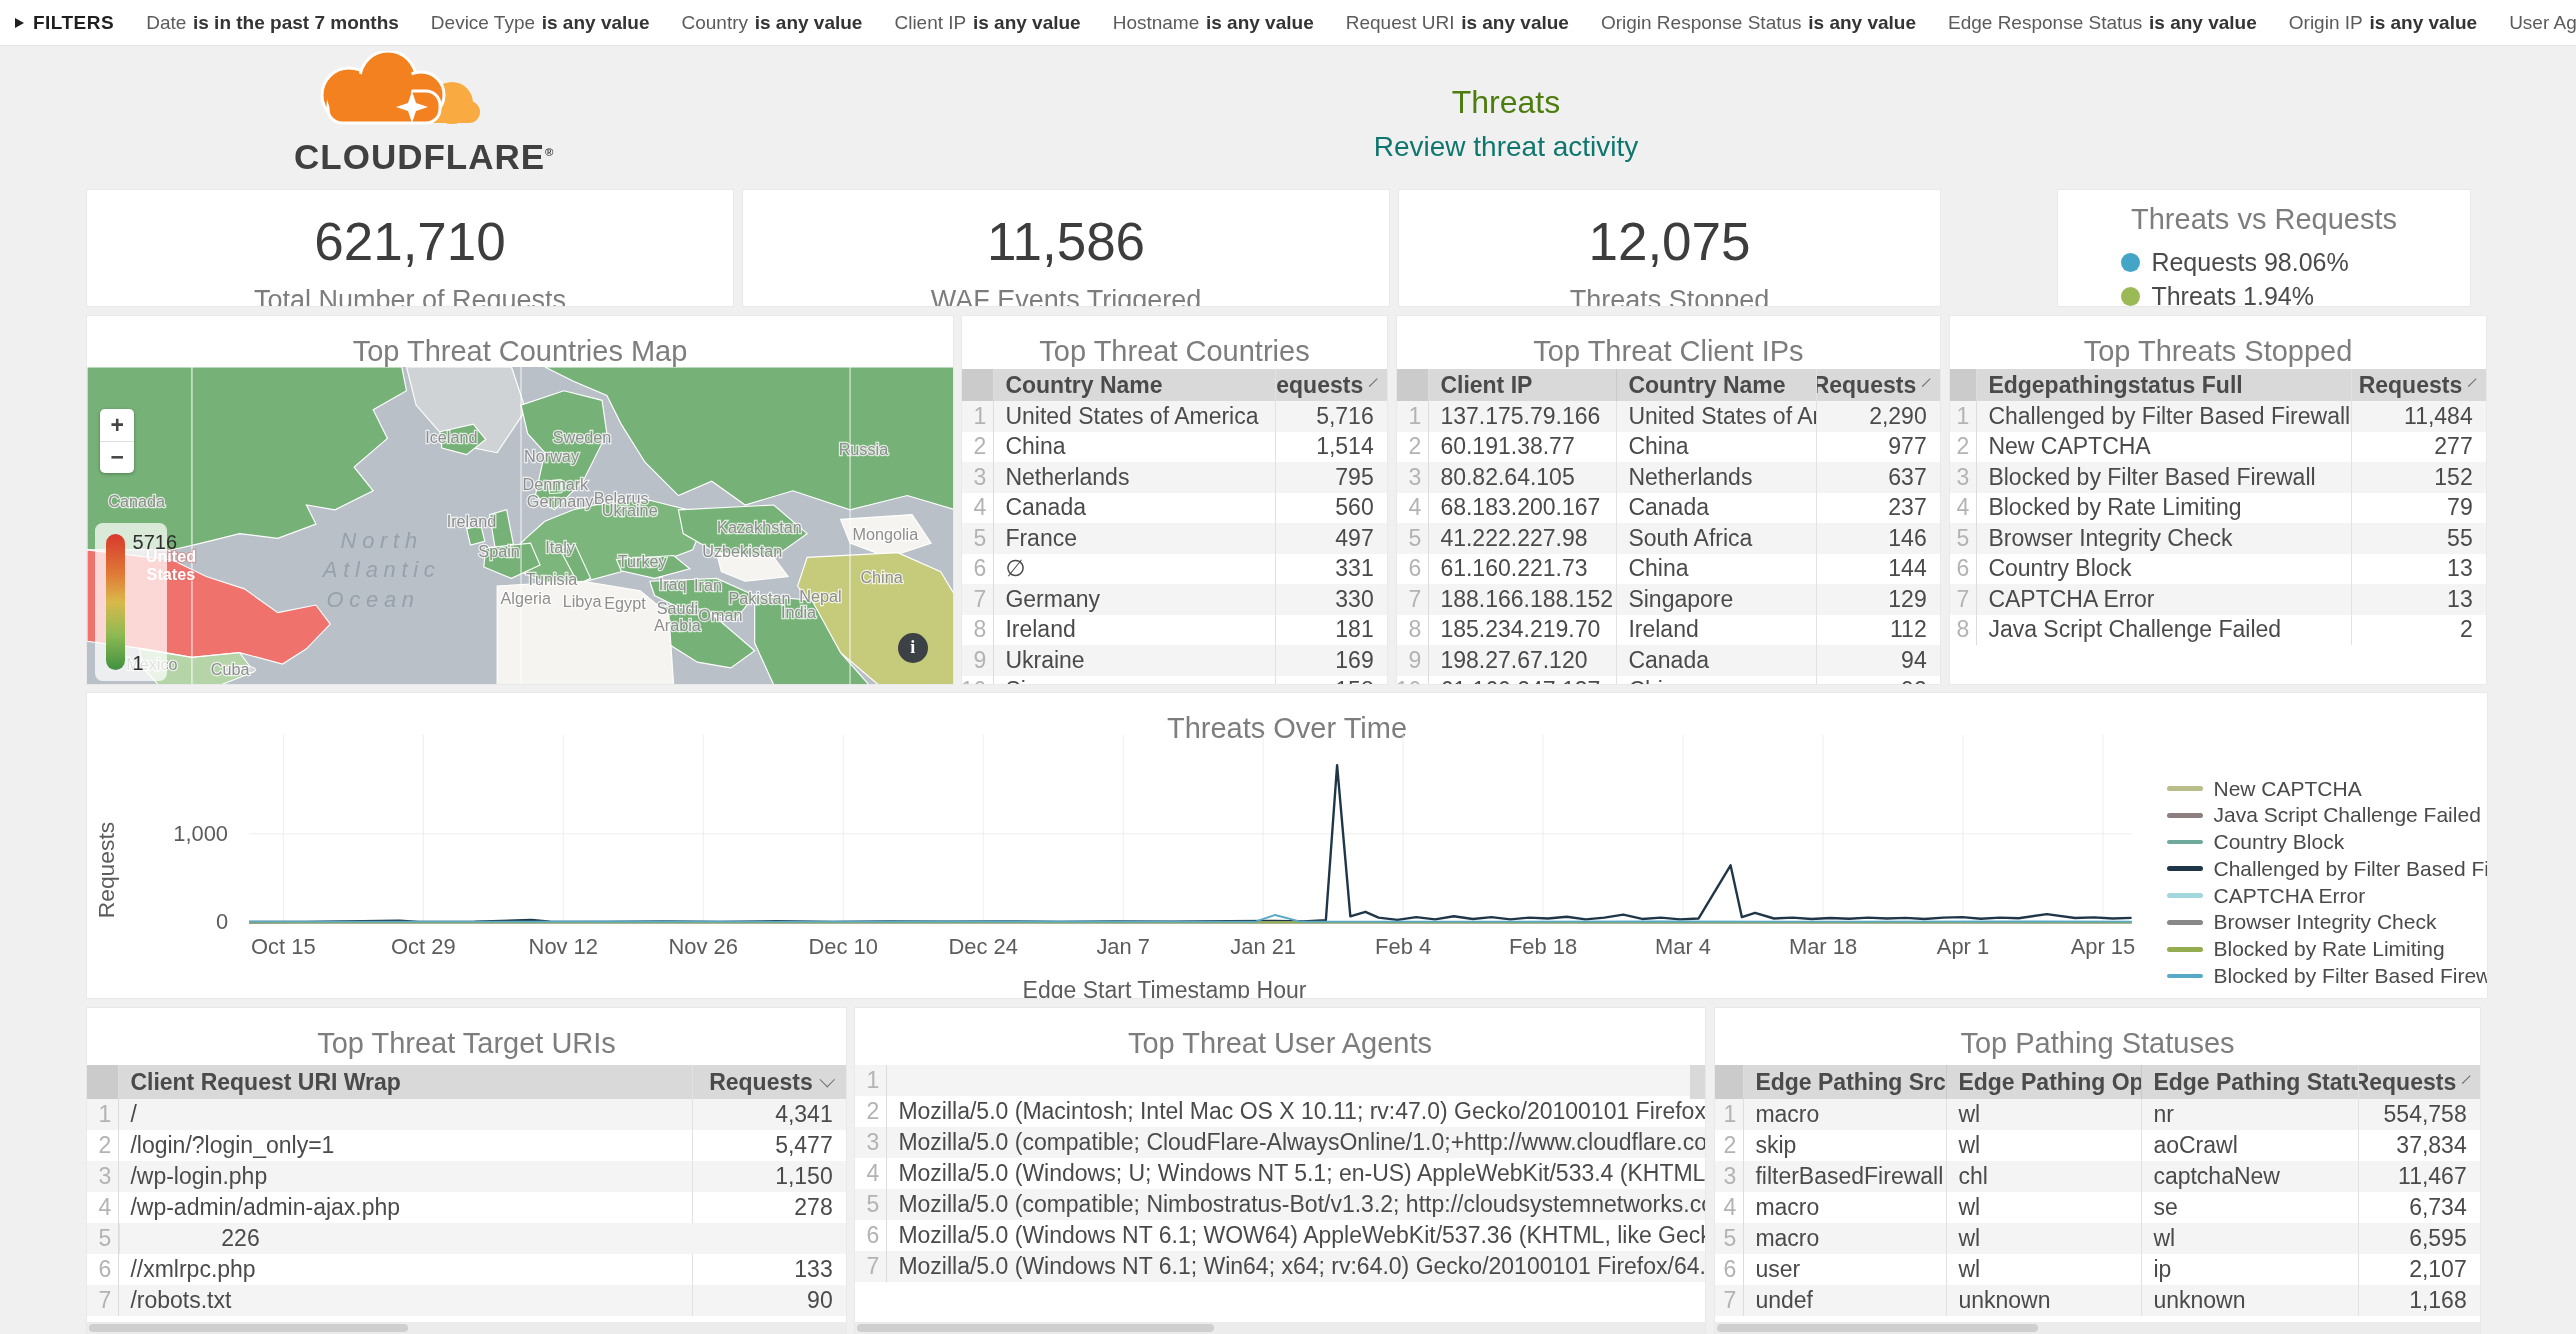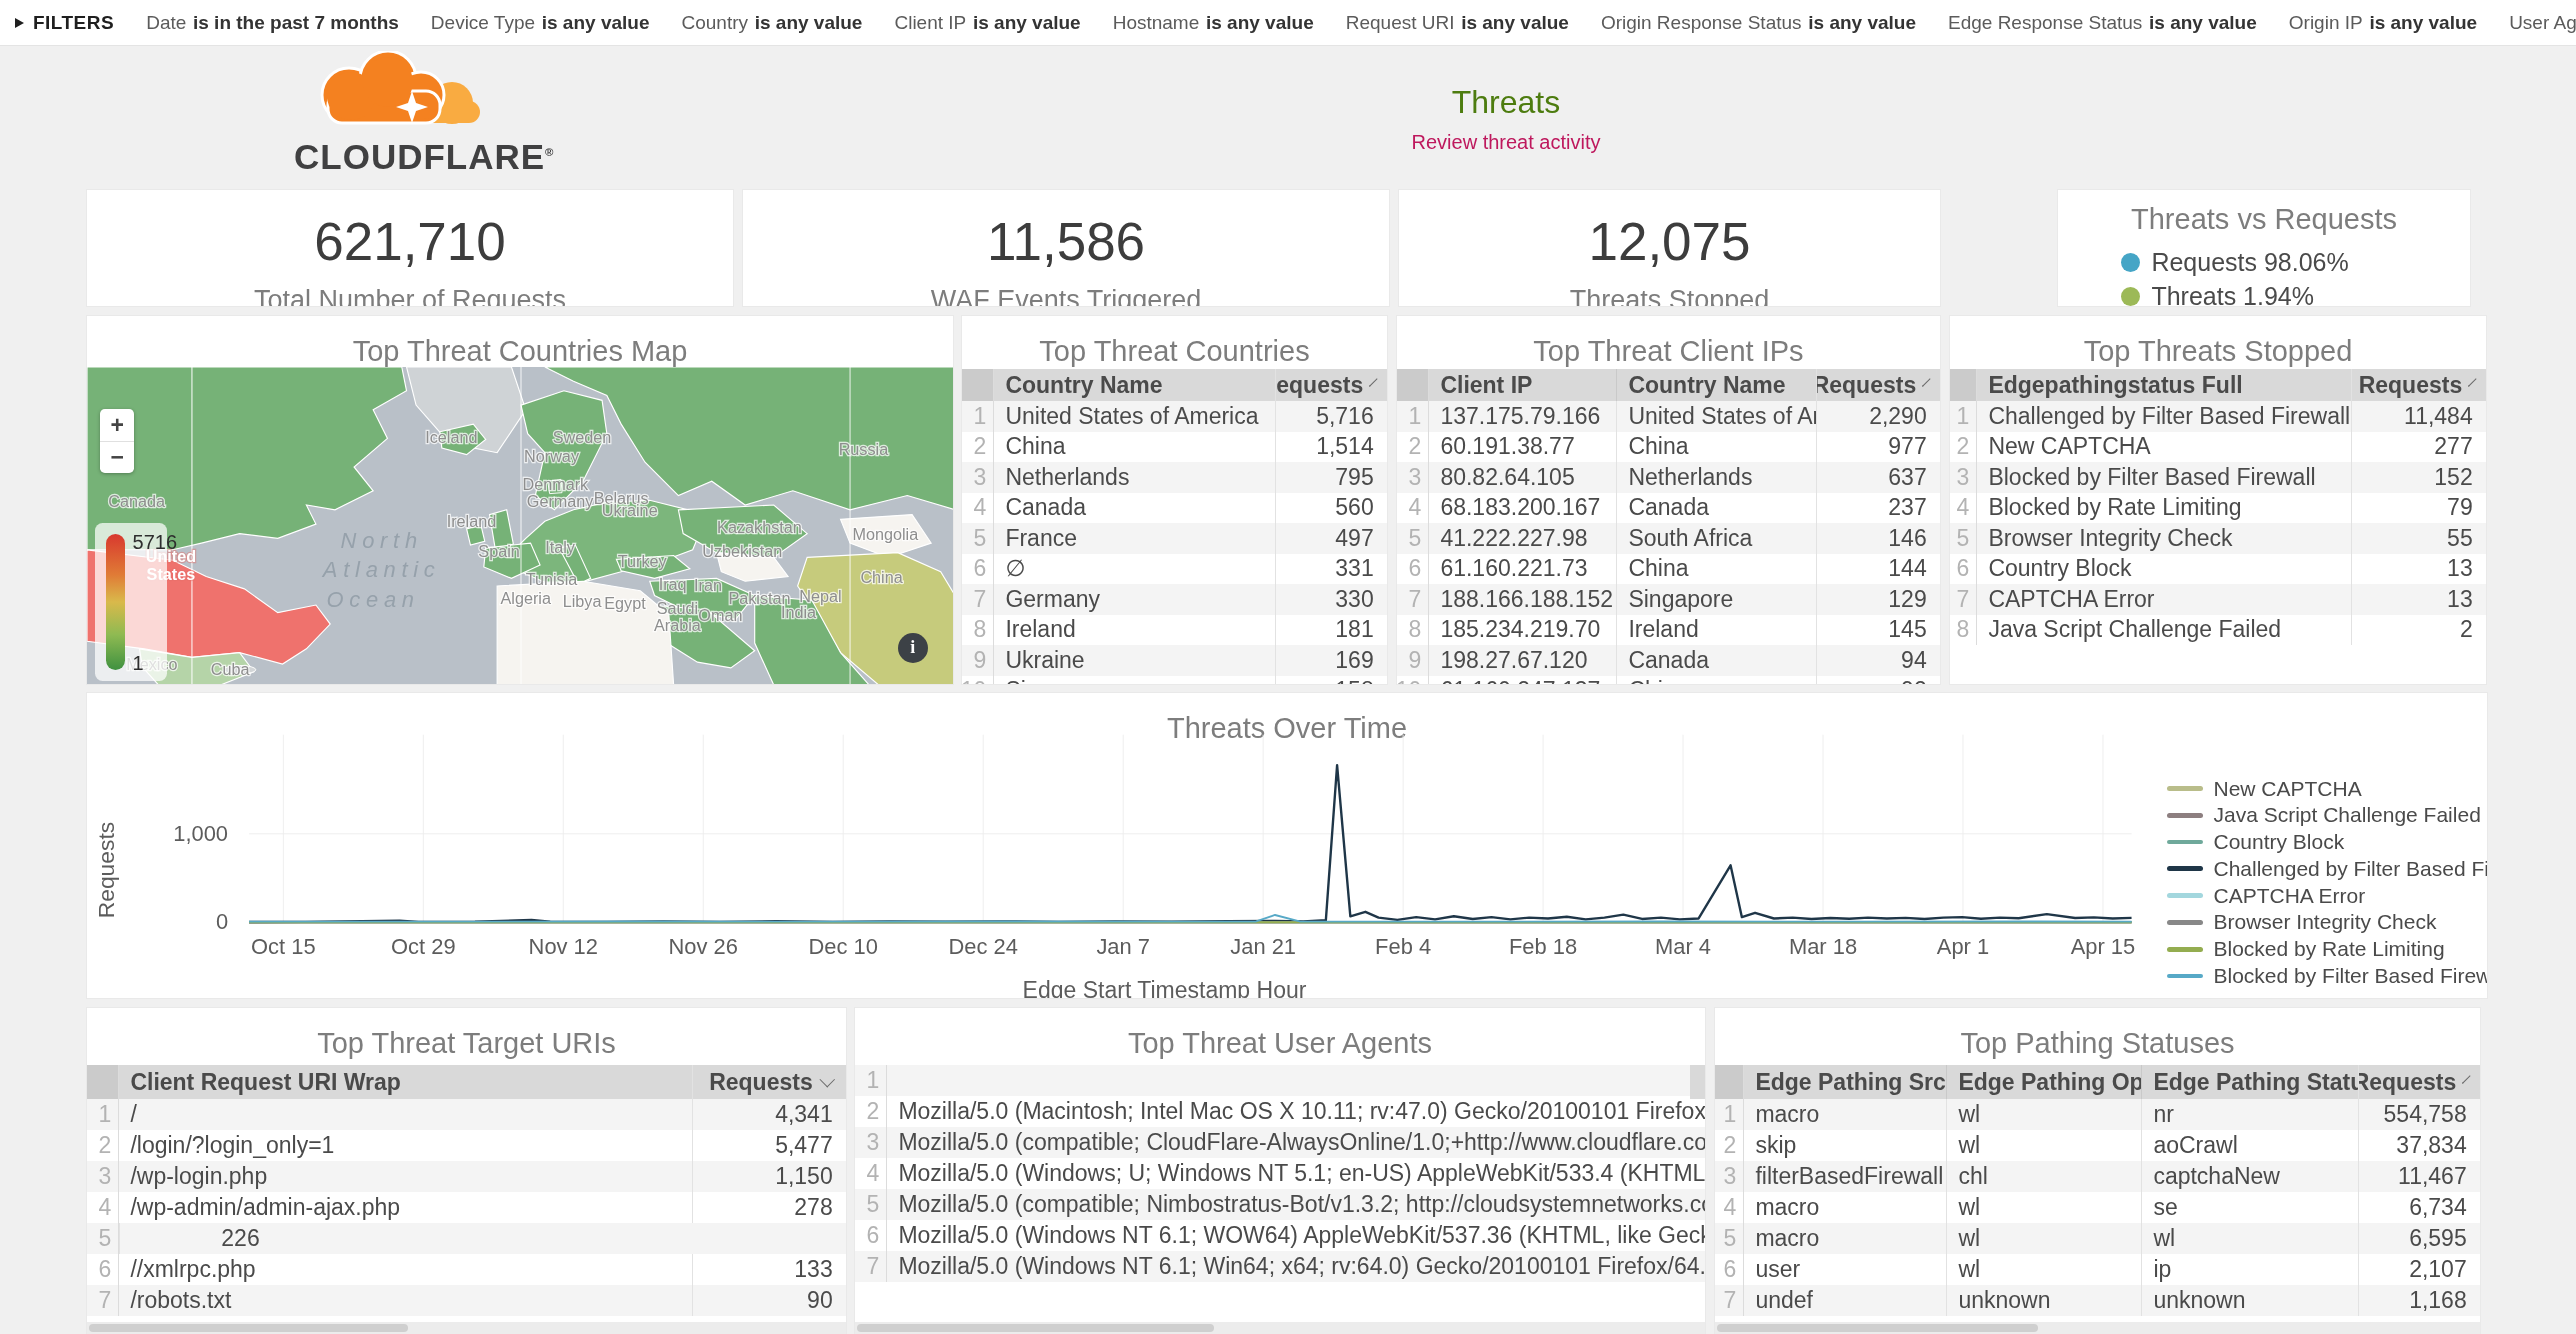--- a/index.html
+++ b/index.html
@@ -15,21 +15,21 @@
   .f-title { font-weight:bold; color:#1f1f1f; letter-spacing:0.5px; }
   .f-item { display:flex; gap:6.7px; cursor:pointer; }
   .f-item b { color:#343434; }
 
   
   .logo { position:absolute; left:294px; top:51px; width:219px; cursor:default; }
   .logo .word { font-size:35px; font-weight:800; color:#404041; letter-spacing:1px; margin-top:-1.9px; }
   .logo sup { font-size:11.4px; color:#404041; }
   .page-head { position:absolute; left:1220px; top:84px; width:572px; text-align:center; }
   .page-title { font-size:32px; color:#4d7c0f; }
-  .page-sub { font-size:20px; color:#be185d; margin-top:9.5px; }
+  .page-sub { font-size:28px; color:#0f766e; margin-top:9.5px; }
 
   
   .panel { position:absolute; background:#fff; border:1px solid #e9e9e9; overflow:hidden; }
   .panel-title { text-align:center; font-size:29px; color:#7d7d7d; padding-top:19px; }
 
   
   .kpi { text-align:center; }
   .kpi .v { font-size:53px; color:#3d3d3d; margin-top:21px; }
   .kpi .l { font-size:27px; color:#7d7d7d; margin-top:13.3px; }
 
@@ -439,21 +439,21 @@
           <div class="td gut">7</div>
           <div class="td c1">188.166.188.152</div>
           <div class="td c2" style="border-left:1px solid #e2e2e2;">Singapore</div>
           <div class="td num c3">129</div>
         </div>
 
         <div class="tr">
           <div class="td gut">8</div>
           <div class="td c1">185.234.219.70</div>
           <div class="td c2" style="border-left:1px solid #e2e2e2;">Ireland</div>
-          <div class="td num c3">145</div>
+          <div class="td num c3">112</div>
         </div>
 
         <div class="tr">
           <div class="td gut">9</div>
           <div class="td c1">198.27.67.120</div>
           <div class="td c2" style="border-left:1px solid #e2e2e2;">Canada</div>
           <div class="td num c3">94</div>
         </div>
 
         <div class="tr">

